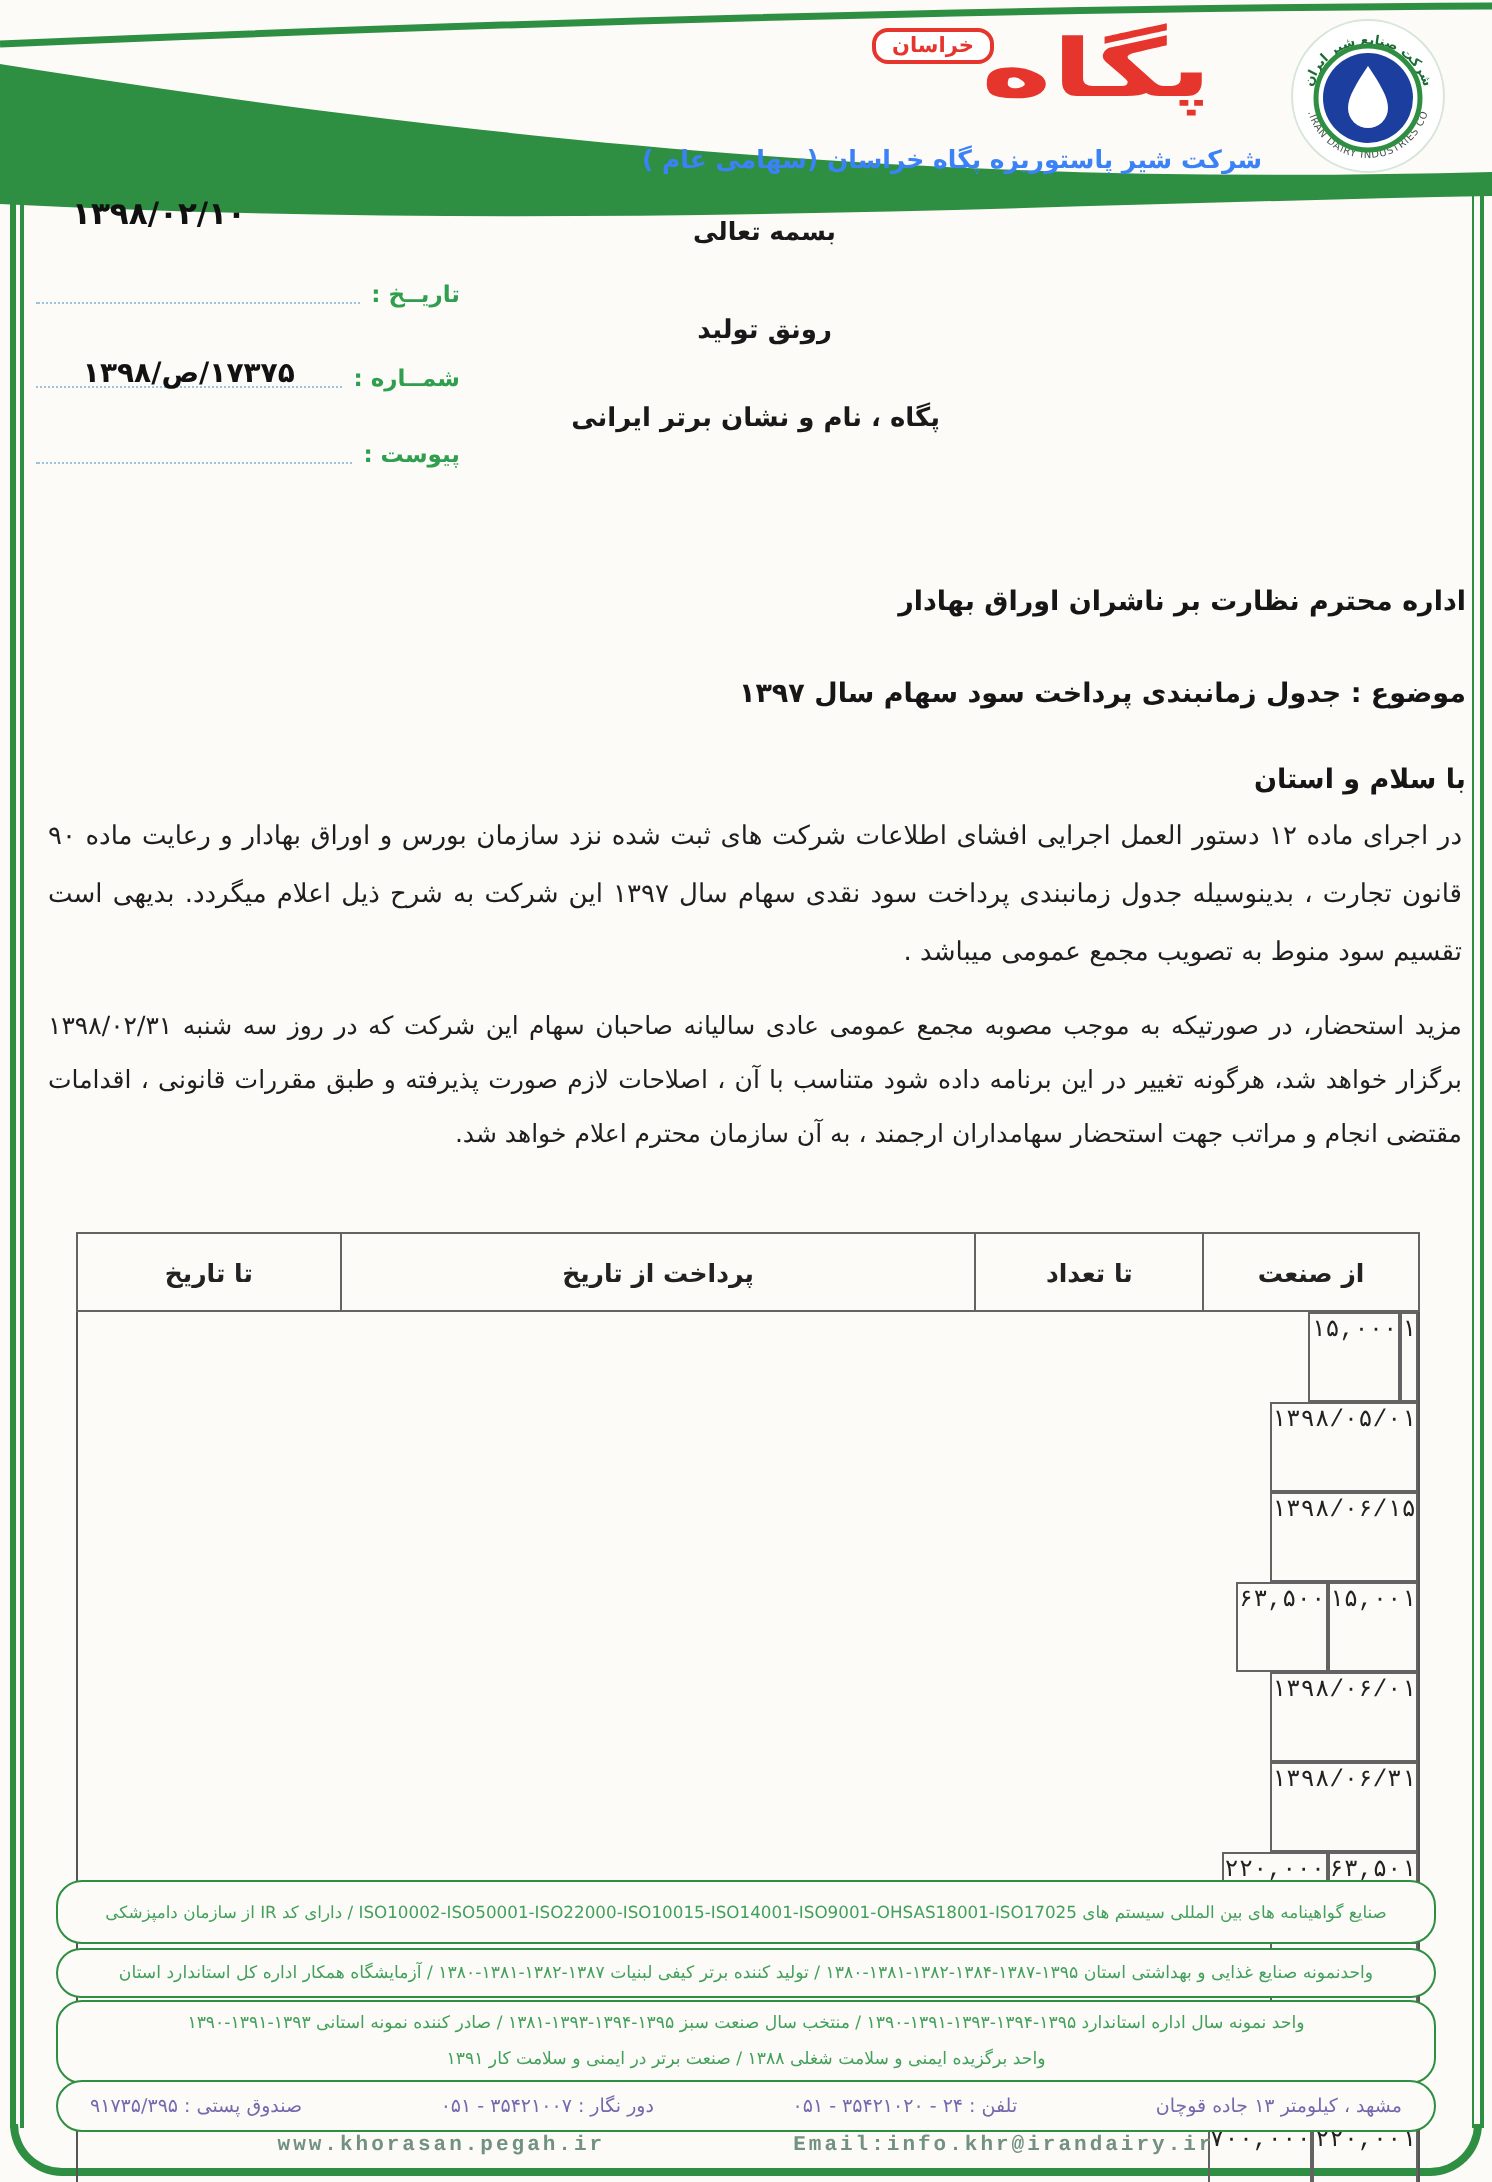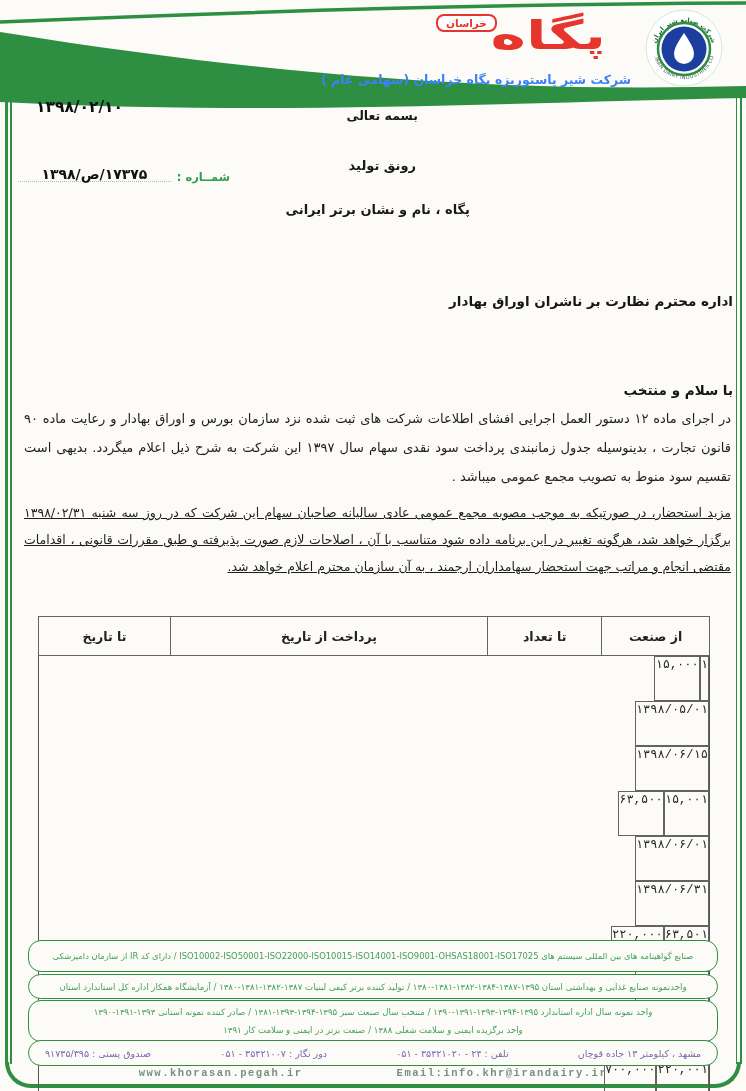--- a/index.html
+++ b/index.html
@@ -26,38 +26,38 @@
   
   .vline{position:absolute;top:98px;height:966px;background:#2e8f42;}
   .vl1{width:2.5px;}
   .vl2{width:1.5px;}
   .bottom-frame{position:absolute;left:5px;right:5px;top:1062px;height:22px;
     border:4px solid #2e8f42;border-top:none;border-radius:0 0 26px 26px;}
 
   
   .meta-row{position:absolute;left:18px;width:212px;display:flex;align-items:flex-end;direction:rtl;}
   .meta-lbl{color:#2f9e4f;font-size:11.5px;font-weight:bold;white-space:nowrap;}
-  .meta-dots{flex:1;border-bottom:1.5px dotted #9cc3de;height:15px;margin:0 6px 2px 0;text-align:center;}
+  .meta-dots{flex:1;border-bottom:1.5px dotted #9cc3de;height:15px;margin:12px 6px 2px 0;text-align:center;}
   .hand{font-weight:bold;color:#111;letter-spacing:0.5px;}
   .date-val{left:36px;top:98px;font-size:15.5px;}
   .num-val{font-size:14px;transform:translateY(-2px);}
 
   
   .heading{position:absolute;font-weight:bold;color:#191919;text-align:right;}
   .h-basmala{right:328px;top:108px;font-size:12.5px;}
   .h-slogan{right:330px;top:158px;font-size:13px;}
   .h-brand{right:276px;top:202px;font-size:13px;}
 
   
   .addr{position:absolute;right:13px;text-align:right;font-weight:bold;font-size:13.5px;color:#161616;}
 
   
   .para{position:absolute;left:24px;right:15px;text-align:justify;color:#1e1e1e;}
   .p1{top:404px;font-size:13px;line-height:29px;font-weight:500;}
-  .p2{top:499px;font-size:12.5px;line-height:27px;text-decoration:underline;}
+  .p2{top:499px;font-size:12.5px;line-height:27px;}
 
   
   .sched{position:absolute;left:38px;top:616px;width:672px;border-collapse:collapse;
     direction:rtl;font-size:12px;color:#222;}
   .sched th,.sched td{border:1px solid #636363;text-align:center;vertical-align:middle;padding:0;}
   .sched th{height:38px;font-size:12.5px;font-weight:bold;}
   .sched td{height:43px;letter-spacing:0.5px;}
   .sched{border:1.5px solid #555;}
 
   
@@ -105,31 +105,40 @@
     <path d="M40,25 C34,34 30,40.5 30,46 a10,10 0 0 0 20,0 C50,40.5 46,34 40,25 Z" fill="#ffffff"></path>
   </svg>
 
   <div class="vline vl1" style="right:4px"></div>
   <div class="vline vl2" style="right:9px"></div>
   <div class="vline vl1" style="left:5px"></div>
   <div class="vline vl2" style="left:10px"></div>
   <div class="bottom-frame"></div>
 
   <div class="abs hand date-val ltr-ov">۱۳۹۸/۰۲/۱۰</div>
+  <div class="meta-row" style="top:124px">
+    <span class="meta-lbl">تاریــخ :</span>
+    <span class="meta-dots"></span>
+  </div>
   <div class="meta-row" style="top:166px">
     <span class="meta-lbl">شمــاره :</span>
     <span class="meta-dots"><span class="hand num-val ltr-ov">۱۳۹۸/ص/۱۷۳۷۵</span></span>
   </div>
+  <div class="meta-row" style="top:204px">
+    <span class="meta-lbl">پیوست :</span>
+    <span class="meta-dots"></span>
+  </div>
 
   <div class="heading h-basmala">بسمه تعالی</div>
   <div class="heading h-slogan">رونق تولید</div>
   <div class="heading h-brand">پگاه ، نام و نشان برتر ایرانی</div>
 
   <div class="addr" style="top:293px">اداره محترم نظارت بر ناشران اوراق بهادار</div>
-  <div class="addr" style="top:382px">با سلام و منتخب</div>
+  <div class="addr" style="top:339px">موضوع : جدول زمانبندی پرداخت سود سهام سال ۱۳۹۷</div>
+  <div class="addr" style="top:382px">با سلام و استان</div>
 
   <div class="para p1">در اجرای ماده ۱۲ دستور العمل اجرایی افشای اطلاعات شرکت های ثبت شده نزد سازمان بورس و اوراق بهادار و رعایت ماده ۹۰ قانون تجارت ، بدینوسیله جدول زمانبندی پرداخت سود نقدی سهام سال ۱۳۹۷ این شرکت به شرح ذیل اعلام میگردد. بدیهی است تقسیم سود منوط به تصویب مجمع عمومی میباشد .</div>
   <div class="para p2">مزید استحضار، در صورتیکه به موجب مصوبه مجمع عمومی عادی سالیانه صاحبان سهام این شرکت که در روز سه شنبه ۱۳۹۸/۰۲/۳۱ برگزار خواهد شد، هرگونه تغییر در این برنامه داده شود متناسب با آن ، اصلاحات لازم صورت پذیرفته و طبق مقررات قانونی ، اقدامات مقتضی انجام و مراتب جهت استحضار سهامداران ارجمند ، به آن سازمان محترم اعلام خواهد شد.</div>
 
   <table class="sched">
     <colgroup>
         <col style="width:108px">
         <col style="width:114px">
         <col style="width:318px">
         <col style="width:132px">

